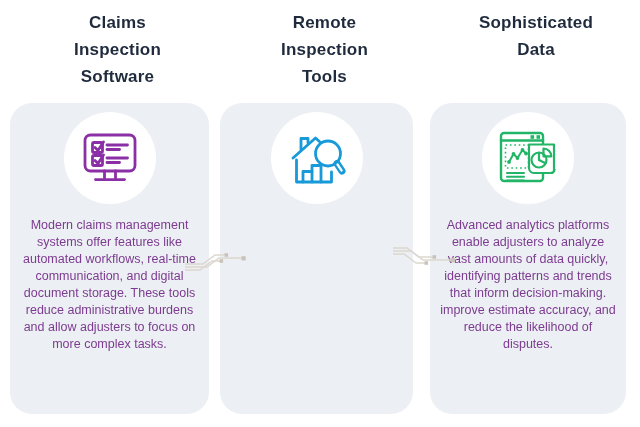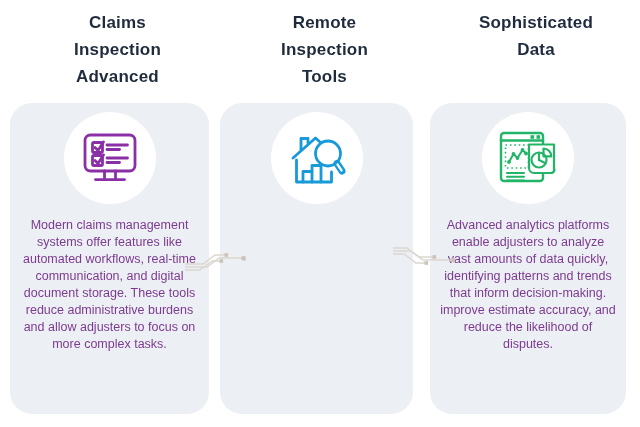--- a/index.html
+++ b/index.html
@@ -33,21 +33,21 @@
 </style>
 </head>
 <body>
 
 <div class="canvas">
 
   <div class="column col-1">
     <div class="title">
       <span>Claims</span>
       <span>Inspection</span>
-      <span>Advanced</span>
+      <span>Software</span>
     </div>
     <div class="card">
       <div class="icon-circle">
         <svg width="56" height="52" viewBox="0 0 56 52">
           <g fill="none" stroke-width="2.8" stroke-linecap="round" stroke-linejoin="round" stroke="#8a2fa5">
             <rect x="3" y="3" width="50" height="36" rx="5.5"></rect>
             <rect x="10.5" y="10.5" width="10" height="10" rx="1.5"></rect>
             <path d="M13,15.5 L16,18.5 L21.5,10"></path>
             <path d="M25,13 H45.5"></path>
             <path d="M25,17.5 H37.5"></path>

